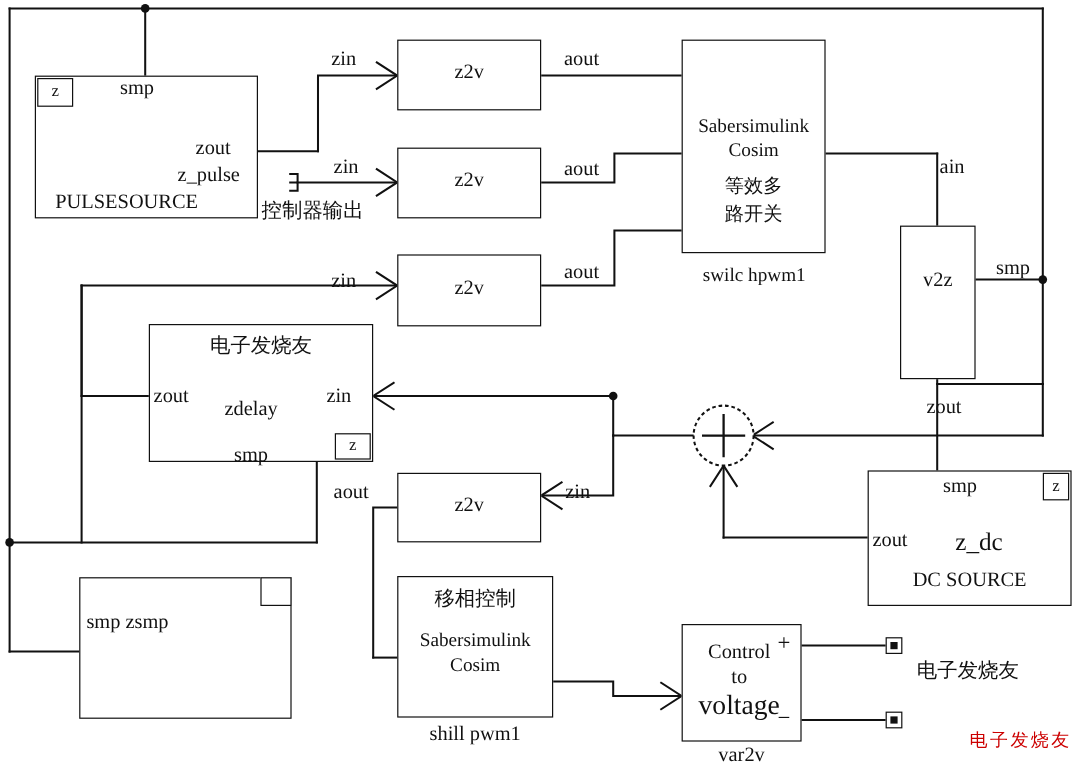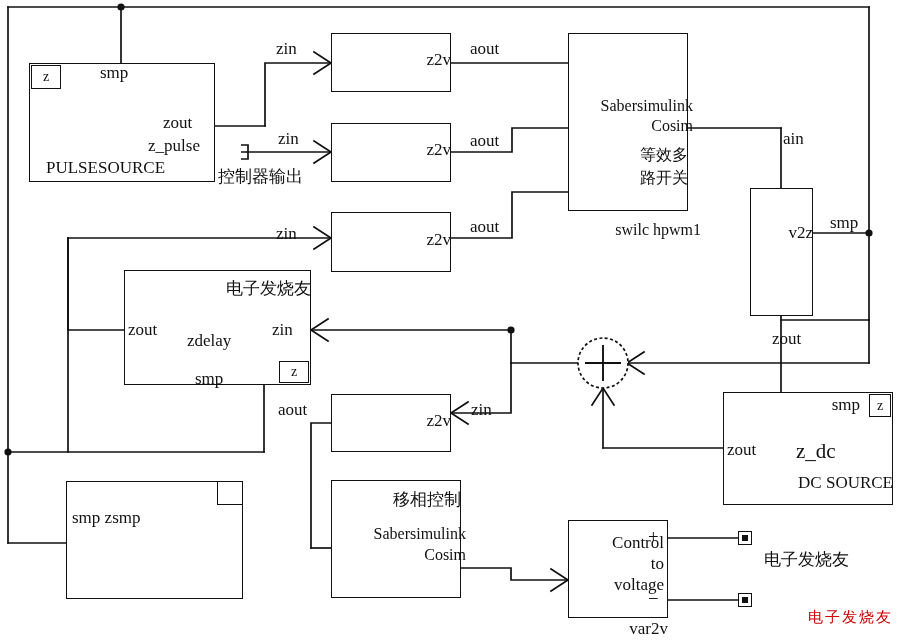--- a/index.html
+++ b/index.html
@@ -29,21 +29,21 @@
     box-sizing: border-box;
     border: 1.6px solid #111;
     background: #ffffff;
   }
   .lbl {
     position: absolute;
     white-space: pre;
     color: #111;
     line-height: 1.05;
   }
-  .ctr { text-align: right; }
+  .ctr { text-align: center; }
   .tagbox {
     position: absolute;
     box-sizing: border-box;
     border: 1.4px solid #111;
     background: #ffffff;
     font-size: 14px;
     text-align: center;
     line-height: 1;
     color: #111;
   }
@@ -245,25 +245,26 @@
   <div class="lbl ctr" style="left:723px; top:474px; width:170px; font-size:17px;">DC SOURCE</div>
 
   <div class="blk" style="left:66px; top:481px; width:177px; height:118px;"></div>
   <div class="notch" style="left:217px; top:481px; width:26px; height:24px;"></div>
   <div class="lbl" style="left:72px; top:509px; font-size:17px;">smp zsmp</div>
 
   <div class="blk" style="left:331px; top:480px; width:130px; height:118px;"></div>
   <div class="lbl ctr cjk" style="left:331px; top:491px; width:130px; font-size:17px;">移相控制</div>
   <div class="lbl ctr" style="left:326px; top:526px; width:140px; font-size:16px;">Sabersimulink</div>
   <div class="lbl ctr" style="left:326px; top:547px; width:140px; font-size:16px;">Cosim</div>
+  <div class="lbl ctr" style="left:326px; top:603px; width:140px; font-size:17px;">shill pwm1</div>
 
   <div class="blk" style="left:568px; top:520px; width:100px; height:98px;"></div>
   <div class="lbl ctr" style="left:568px; top:534px; width:96px; font-size:17px;">Control</div>
   <div class="lbl ctr" style="left:568px; top:555px; width:96px; font-size:17px;">to</div>
-  <div class="lbl ctr" style="left:568px; top:576px; width:96px; font-size:17px;">voltage</div>
+  <div class="lbl ctr" style="left:568px; top:576px; width:96px; font-size:23px;">voltage</div>
   <div class="lbl" style="left:648px; top:527px; font-size:19px;">+</div>
   <div class="lbl" style="left:648px; top:589px; font-size:19px;">−</div>
   <div class="lbl ctr" style="left:568px; top:620px; width:100px; font-size:17px;">var2v</div>
 
   <div class="term" style="left:738px; top:531px; width:14px; height:14px;"></div>
   <div class="termdot" style="left:742px; top:535px; width:6px; height:6px;"></div>
   <div class="term" style="left:738px; top:593px; width:14px; height:14px;"></div>
   <div class="termdot" style="left:742px; top:597px; width:6px; height:6px;"></div>
 
   <div class="lbl cjk" style="left:218px; top:168px; font-size:17px;">控制器输出</div>

